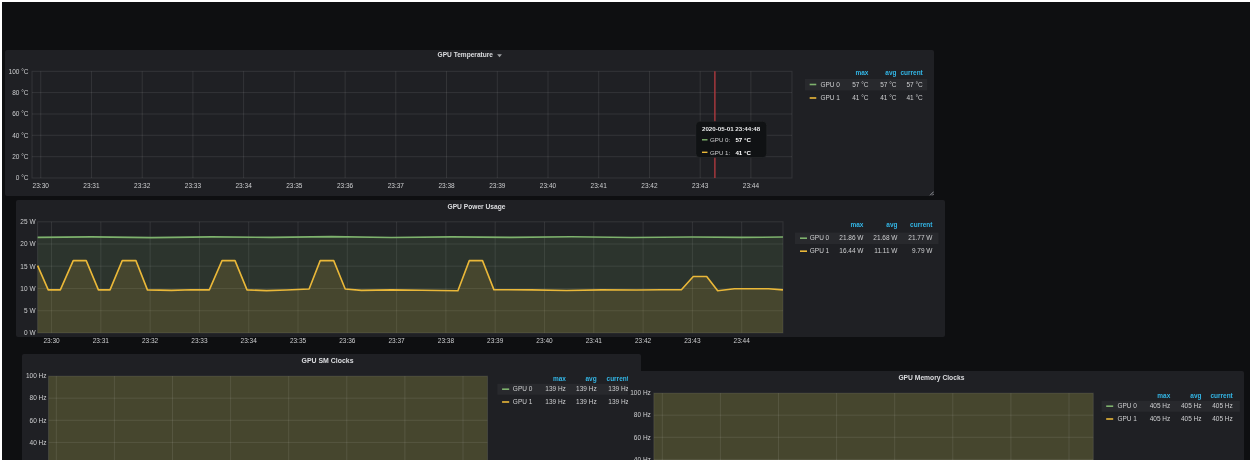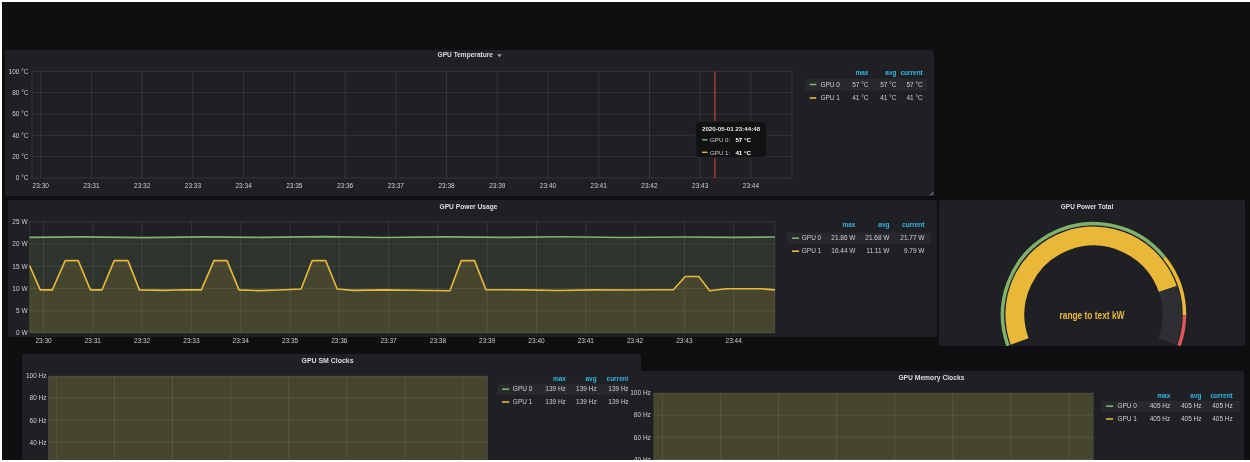--- a/index.html
+++ b/index.html
@@ -77,21 +77,21 @@
         <text x="709.5" y="108.6" font-size="6.2" fill="#cdced0" text-anchor="start" font-weight="400">GPU 1:</text>
         <text x="750.5" y="108.6" font-size="6.2" fill="#ffffff" text-anchor="end" font-weight="700">41 °C</text>
         <g stroke="#909296" stroke-width="1">
           <line x1="929.6" y1="149.3" x2="933.3" y2="145.6"></line>
           <line x1="931.9" y1="149.3" x2="933.3" y2="147.9"></line>
         </g>
       </svg>
     </div>
 
 
-<div class="panel" style="left:8px;top:154.4px;width:929.0px;height:137px">
+<div class="panel" style="left:16px;top:154.4px;width:929.0px;height:137px">
       <svg width="929.0" height="145.9" viewBox="4.5 154.4 929.0 145.9">
         <rect x="26.1" y="176.2" width="745.4" height="111.10000000000002" fill="none" stroke="rgba(255,255,255,0.095)" stroke-width="1"></rect>
         <line x1="40.0" y1="176.2" x2="40.0" y2="287.3" stroke="rgba(255,255,255,0.095)" stroke-width="1"></line>
         <line x1="89.3" y1="176.2" x2="89.3" y2="287.3" stroke="rgba(255,255,255,0.095)" stroke-width="1"></line>
         <line x1="138.6" y1="176.2" x2="138.6" y2="287.3" stroke="rgba(255,255,255,0.095)" stroke-width="1"></line>
         <line x1="187.9" y1="176.2" x2="187.9" y2="287.3" stroke="rgba(255,255,255,0.095)" stroke-width="1"></line>
         <line x1="237.2" y1="176.2" x2="237.2" y2="287.3" stroke="rgba(255,255,255,0.095)" stroke-width="1"></line>
         <line x1="286.5" y1="176.2" x2="286.5" y2="287.3" stroke="rgba(255,255,255,0.095)" stroke-width="1"></line>
         <line x1="335.8" y1="176.2" x2="335.8" y2="287.3" stroke="rgba(255,255,255,0.095)" stroke-width="1"></line>
         <line x1="385.1" y1="176.2" x2="385.1" y2="287.3" stroke="rgba(255,255,255,0.095)" stroke-width="1"></line>
@@ -142,31 +142,20 @@
         <text x="886" y="194.8" font-size="6.5" fill="#cdced0" text-anchor="end" font-weight="400">21.68 W</text>
         <text x="921" y="194.8" font-size="6.5" fill="#cdced0" text-anchor="end" font-weight="400">21.77 W</text>
         <line x1="788.5" y1="205.60000000000002" x2="795.5" y2="205.60000000000002" stroke="#eab839" stroke-width="1.6"></line>
         <text x="798.3" y="207.8" font-size="6.5" fill="#cdced0" text-anchor="start" font-weight="400">GPU 1</text>
         <text x="852" y="207.8" font-size="6.5" fill="#cdced0" text-anchor="end" font-weight="400">16.44 W</text>
         <text x="886" y="207.8" font-size="6.5" fill="#cdced0" text-anchor="end" font-weight="400">11.11 W</text>
         <text x="921" y="207.8" font-size="6.5" fill="#cdced0" text-anchor="end" font-weight="400">9.79 W</text>
       </svg>
     </div>
 
-<div class="panel" style="left:939.0px;top:154.4px;width:305.5px;height:145.9px">
-      <svg width="305.5" height="145.9" viewBox="939.0 154.4 305.5 145.9">
-        <text x="1087" y="163.8" font-size="7.8" fill="#dcdde0" text-anchor="middle" font-weight="700" textLength="52.5" lengthAdjust="spacingAndGlyphs">GPU Power Total</text>
-        <path d="M 1019.64 295.88 A 78.60 78.60 0 1 1 1167.82 243.41" stroke="#eab839" stroke-width="19" fill="none"></path>
-        <path d="M 1167.82 243.41 A 78.60 78.60 0 0 1 1167.36 295.88" stroke="#2d2f33" stroke-width="19" fill="none"></path>
-        <path d="M 1007.99 300.12 A 91.00 91.00 0 0 1 1164.42 211.98" stroke="#7eb26d" stroke-width="3.5" fill="none"></path>
-        <path d="M 1164.42 211.98 A 91.00 91.00 0 0 1 1184.50 269.64" stroke="#eab839" stroke-width="3.5" fill="none"></path>
-        <path d="M 1184.50 269.64 A 91.00 91.00 0 0 1 1179.01 300.12" stroke="#e0565c" stroke-width="3.5" fill="none"></path>
-        <text x="1092" y="273.2" font-size="10" fill="#eab839" text-anchor="middle" font-weight="700" textLength="65" lengthAdjust="spacingAndGlyphs">range to text kW</text>
-      </svg>
-    </div>
 
 <div class="panel" style="left:22px;top:307.9px;width:619.3px;height:117px">
       <svg width="619.3" height="149.2" viewBox="4.5 307.9 619.3 149.2">
         <rect x="31.0" y="330.0" width="439.0" height="110.5" fill="rgba(126,178,109,0.14)"></rect>
         <rect x="31.0" y="330.0" width="439.0" height="110.5" fill="rgba(234,184,57,0.14)"></rect>
         <rect x="31.0" y="330.0" width="439.0" height="110.5" fill="none" stroke="rgba(255,255,255,0.095)" stroke-width="1"></rect>
         <line x1="38.8" y1="330.0" x2="38.8" y2="440.5" stroke="rgba(255,255,255,0.095)" stroke-width="1"></line>
         <line x1="96.9" y1="330.0" x2="96.9" y2="440.5" stroke="rgba(255,255,255,0.095)" stroke-width="1"></line>
         <line x1="155.0" y1="330.0" x2="155.0" y2="440.5" stroke="rgba(255,255,255,0.095)" stroke-width="1"></line>
         <line x1="213.1" y1="330.0" x2="213.1" y2="440.5" stroke="rgba(255,255,255,0.095)" stroke-width="1"></line>

